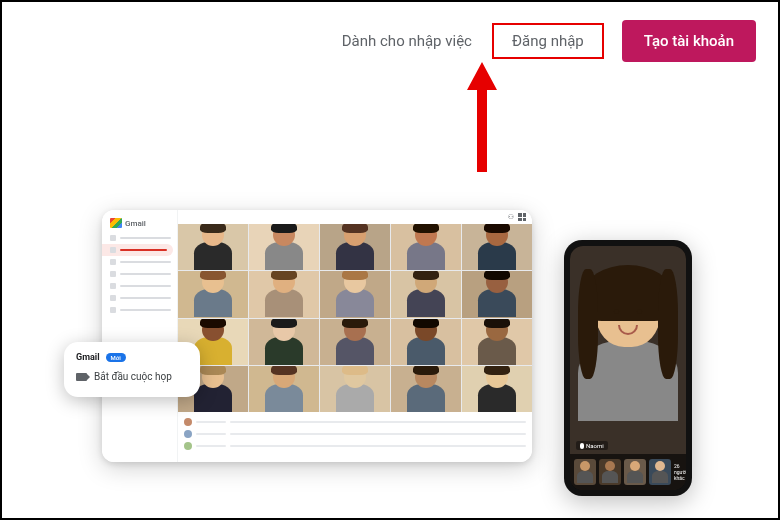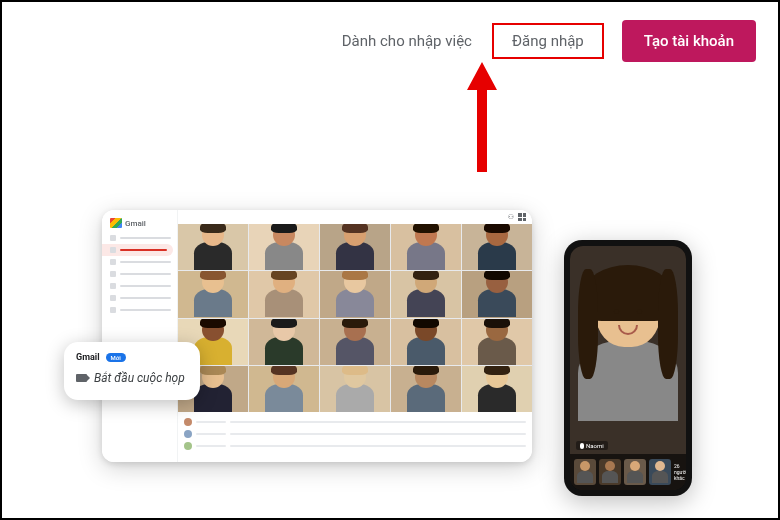--- a/index.html
+++ b/index.html
@@ -43,21 +43,21 @@
   .footer-line.short { flex: 0 0 30px; }
 
   .meet-bubble { position: absolute; left: -38px; top: 132px; width: 136px; background: #fff; border-radius: 14px; box-shadow: 0 4px 18px rgba(0,0,0,.25); padding: 10px 10px 12px 12px; z-index: 5; }
   .meet-head { display: flex; align-items: center; gap: 6px; margin-bottom: 6px; }
   .meet-title { font-size: 9px; font-weight: 700; color: #202124; }
   .meet-badge { background: #1a73e8; color: #fff; font-size: 6px; padding: 1px 5px; border-radius: 6px; font-weight: 500; }
   .meet-row { display: flex; align-items: center; gap: 7px; padding: 3px 0; }
   .meet-row-icon { width: 11px; height: 8px; background: #5f6368; border-radius: 1px; position: relative; flex-shrink: 0; }
   .meet-row-icon.cam::after { content: ''; position: absolute; right: -3px; top: 1px; width: 0; height: 0; border-left: 3px solid #5f6368; border-top: 3px solid transparent; border-bottom: 3px solid transparent; }
   .meet-row-icon.join { width: 9px; height: 9px; border: 1.5px solid #5f6368; background: none; border-radius: 1px; }
-  .meet-row-text { font-size: 12px; color: #3c4043; font-style: italic; }
+  .meet-row-text { font-size: 10px; color: #3c4043; }
 
   
   .phone { position: absolute; right: 0; top: 30px; width: 128px; height: 256px; background: #111; border-radius: 18px; padding: 6px; box-shadow: 0 6px 24px rgba(0,0,0,.25); }
   .phone-screen { width: 100%; height: 100%; background: #000; border-radius: 13px; overflow: hidden; position: relative; }
   .phone-main { position: absolute; inset: 0; }
   .phone-strip { position: absolute; left: 0; right: 0; bottom: 0; height: 36px; background: rgba(0,0,0,.6); display: flex; align-items: center; padding: 0 4px; gap: 3px; }
   .thumb { width: 22px; height: 26px; border-radius: 3px; position: relative; overflow: hidden; flex-shrink: 0; }
   .phone-count { margin-left: auto; color: #fff; font-size: 5px; padding-right: 3px; }
   .phone-label { position: absolute; left: 6px; bottom: 40px; color: #fff; font-size: 6px; background: rgba(0,0,0,.4); padding: 1px 4px; border-radius: 2px; display:flex; align-items:center; gap:2px;}
   .mic-icon { width: 4px; height: 6px; background: #fff; border-radius: 2px; }

